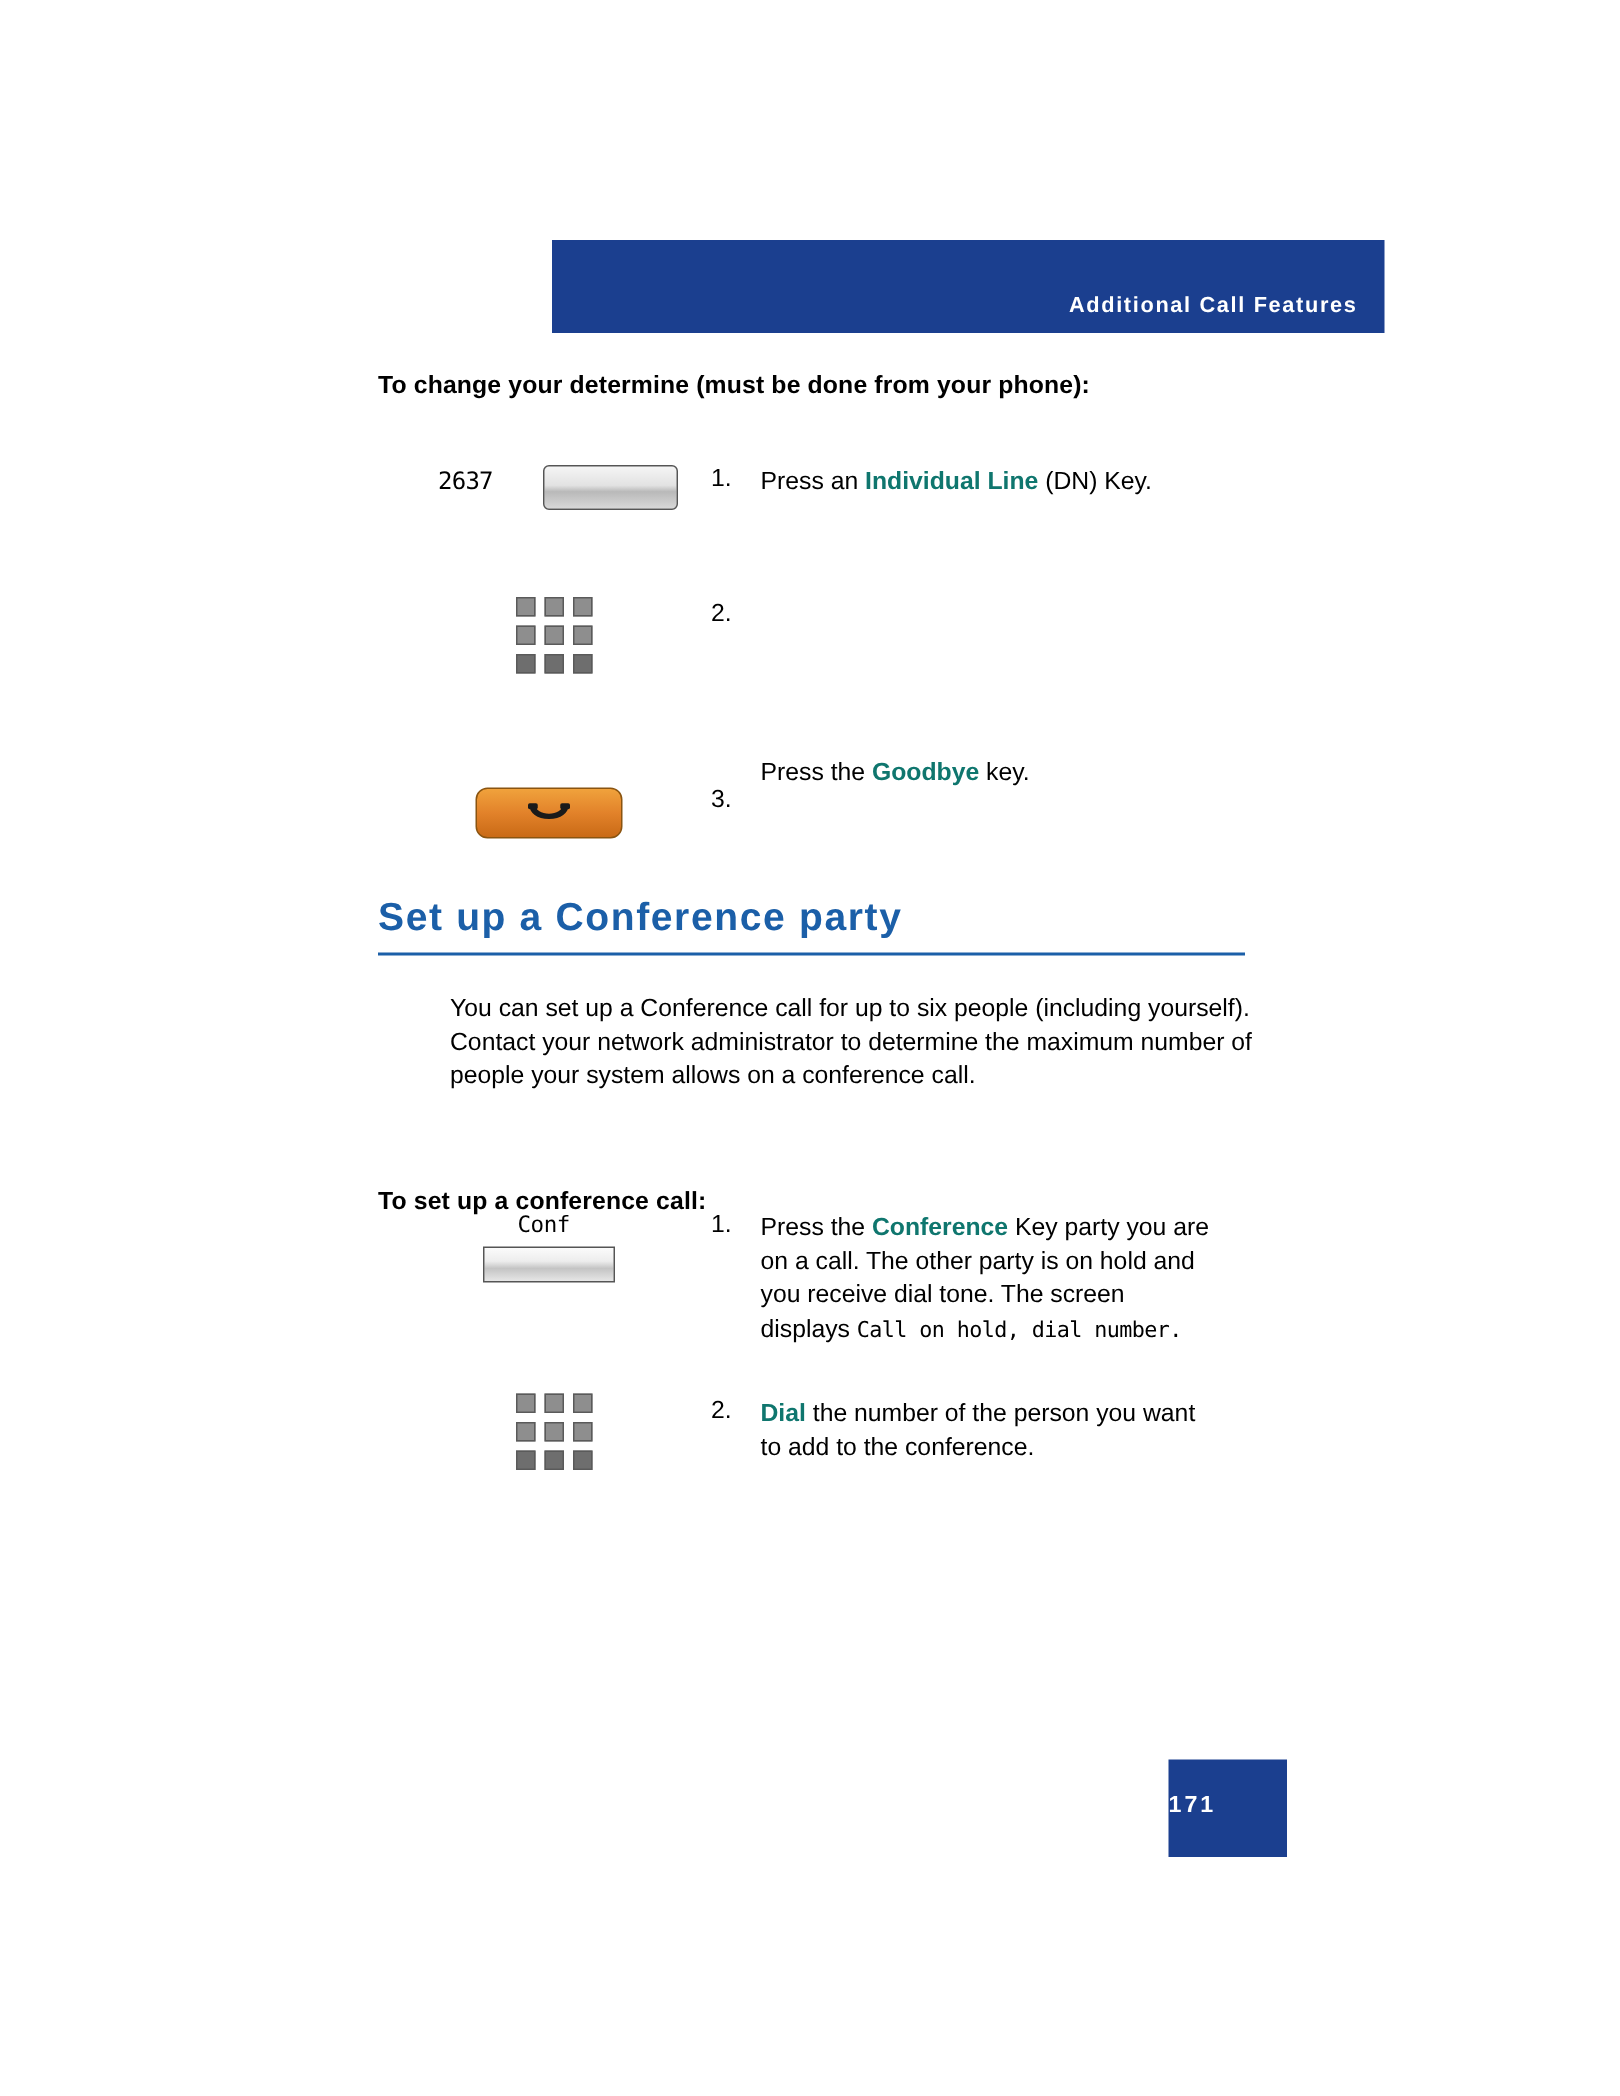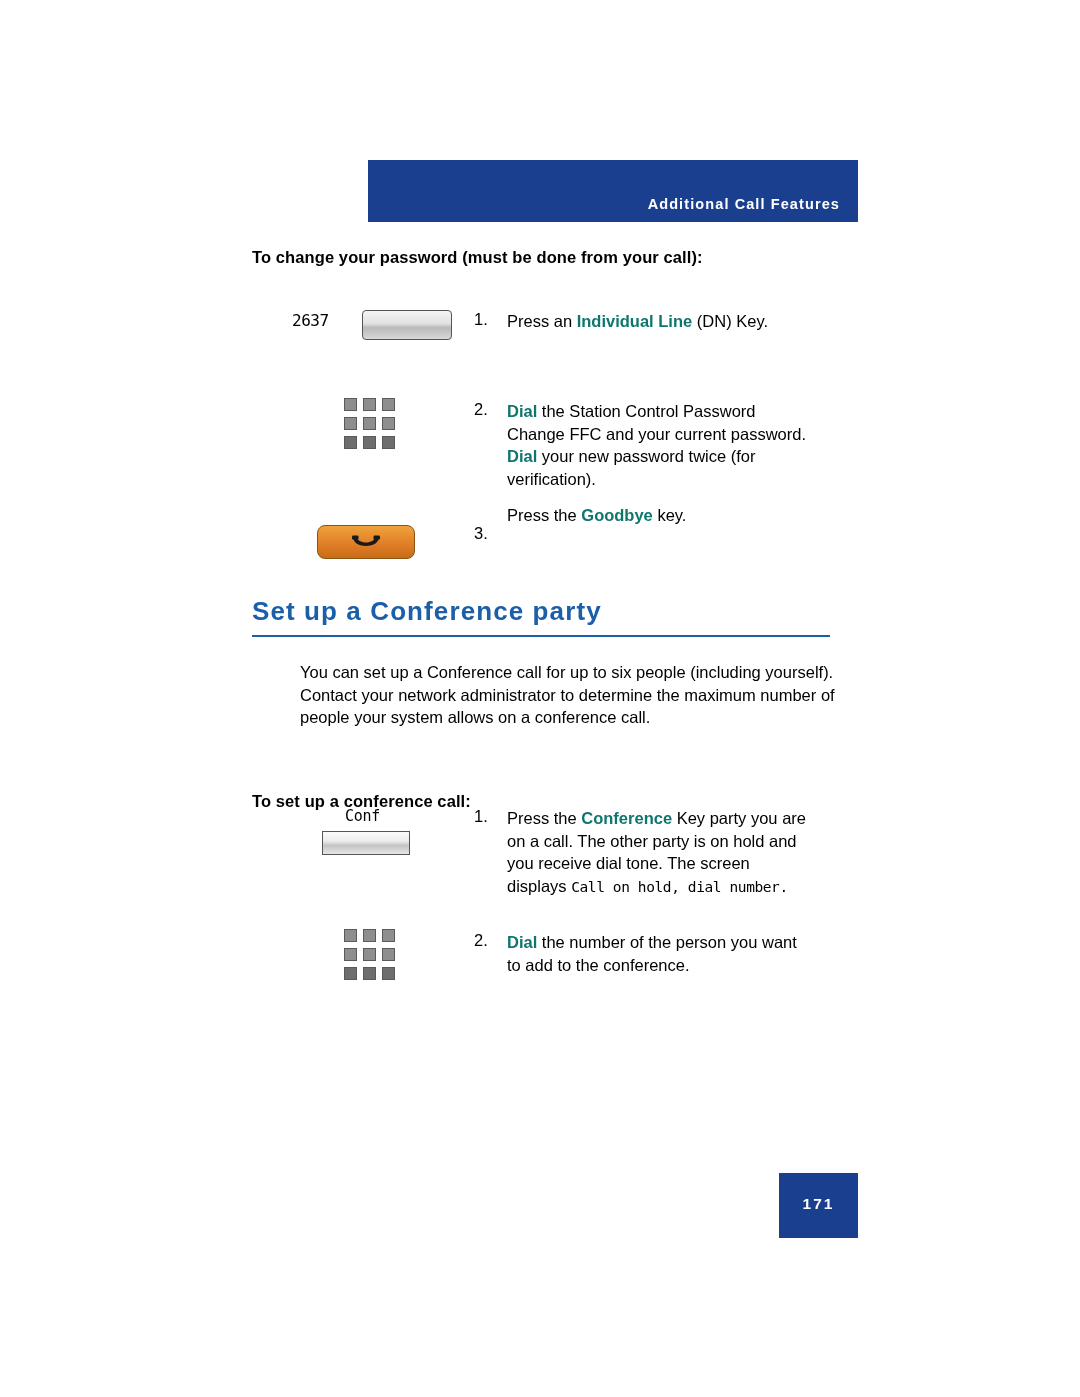--- a/index.html
+++ b/index.html
@@ -21,21 +21,21 @@
     left: 0; top: 0;
     width: 1080px;
     height: 1397px;
   }
 
   
   .header-banner {
     position: absolute;
     left: 368px;
     top: 160px;
-    width: 490px;
+    width: 555px;
     height: 62px;
     background: #1b3f8f;
   }
   .header-banner-text {
     position: absolute;
     right: 18px;
     bottom: 10px;
     color: #ffffff;
     font-size: 14.5px;
     font-weight: bold;
@@ -181,38 +181,37 @@
     left: 779px;
     top: 1173px;
     width: 79px;
     height: 65px;
     background: #1b3f8f;
   }
   .page-num-text {
     position: absolute;
     left: 0; right: 0;
     top: 22px;
-    text-align: center;
     color: #ffffff;
     font-size: 15.5px;
     font-weight: bold;
     letter-spacing: 2px;
     font-family: "Liberation Sans", sans-serif;
   }
 </style>
 </head>
 <body>
 
 <div class="page">
 
   <div class="header-banner">
     <div class="header-banner-text">Additional Call Features</div>
   </div>
 
-  <div class="bold-head" style="left:252px; top:248px;">To change your password (must be done from your call):</div>
+  <div class="bold-head" style="left:252px; top:248px;">To change your determine (must be done from your phone):</div>
 
   <div class="dn-label">2637</div>
   <div class="dn-key"></div>
 
   <div class="step-num" style="left:474px; top:310px;">1.</div>
   <div class="body-text" style="left:507px; top:310px; width:400px;"><span>Press an </span><span class="blue-bold">Individual Line</span><span> (DN) Key.</span></div>
 
   <div class="keypad" style="left:344px; top:398px;">
     <div class="kp-row">
         <div class="kp-cell"></div>
@@ -225,26 +224,20 @@
         <div class="kp-cell"></div>
       </div>
     <div class="kp-row" style="margin-bottom:0;">
         <div class="kp-cell dark"></div>
         <div class="kp-cell dark"></div>
         <div class="kp-cell dark"></div>
       </div>
   </div>
 
   <div class="step-num" style="left:474px; top:400px;">2.</div>
-  <div class="body-text" style="left:507px; top:400px; width:400px;">
-    <span class="blue-bold">Dial</span><span> the Station Control Password</span><br>
-    <span>Change FFC and your current password.</span><br>
-    <span class="blue-bold">Dial</span><span> your new password twice (for</span><br>
-    <span>verification).</span>
-  </div>
 
   <div class="goodbye-key">
     <svg class="goodbye-glyph" viewBox="0 0 30 14">
       <path d="M2,2 C2,7 7,11 15,11 C23,11 28,7 28,2 L24,2 C24,5 20,7.5 15,7.5 C10,7.5 6,5 6,2 Z" fill="#1a1a1a"></path>
       <rect x="1" y="0.5" width="6.5" height="4" rx="1.2" fill="#1a1a1a"></rect>
       <rect x="22.5" y="0.5" width="6.5" height="4" rx="1.2" fill="#1a1a1a"></rect>
     </svg>
   </div>
 
   <div class="step-num" style="left:474px; top:524px;">3.</div>

